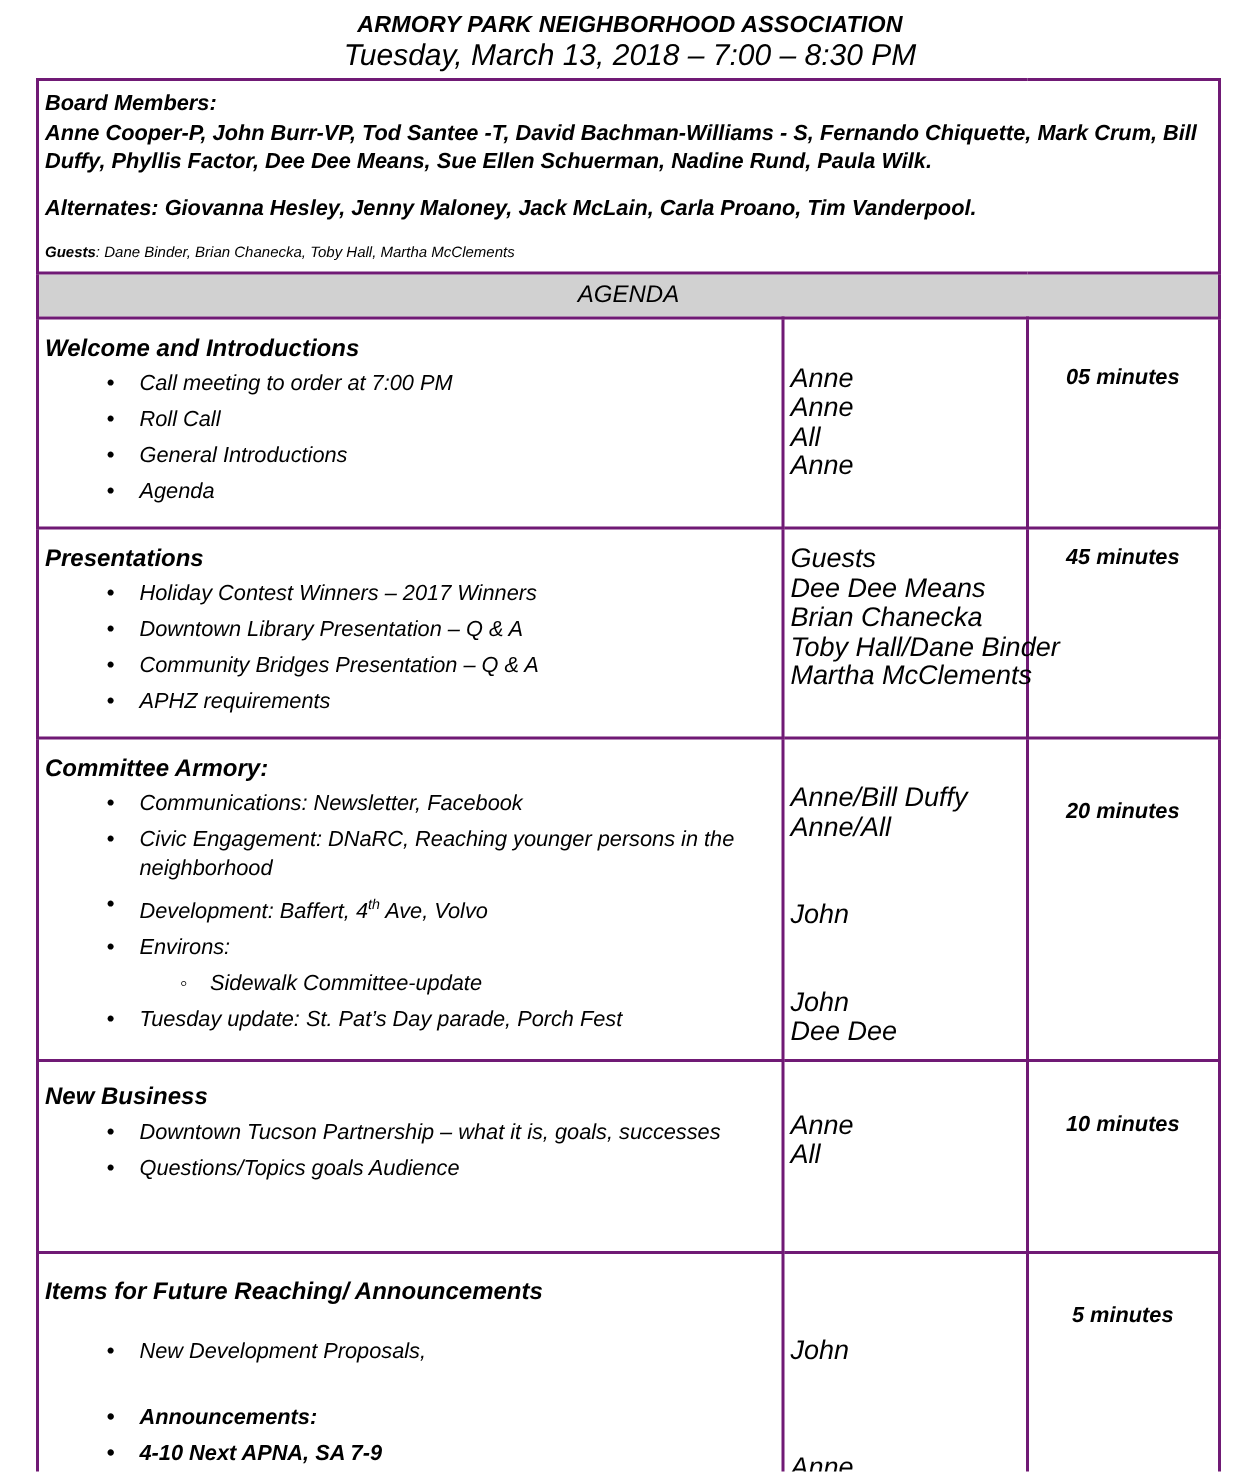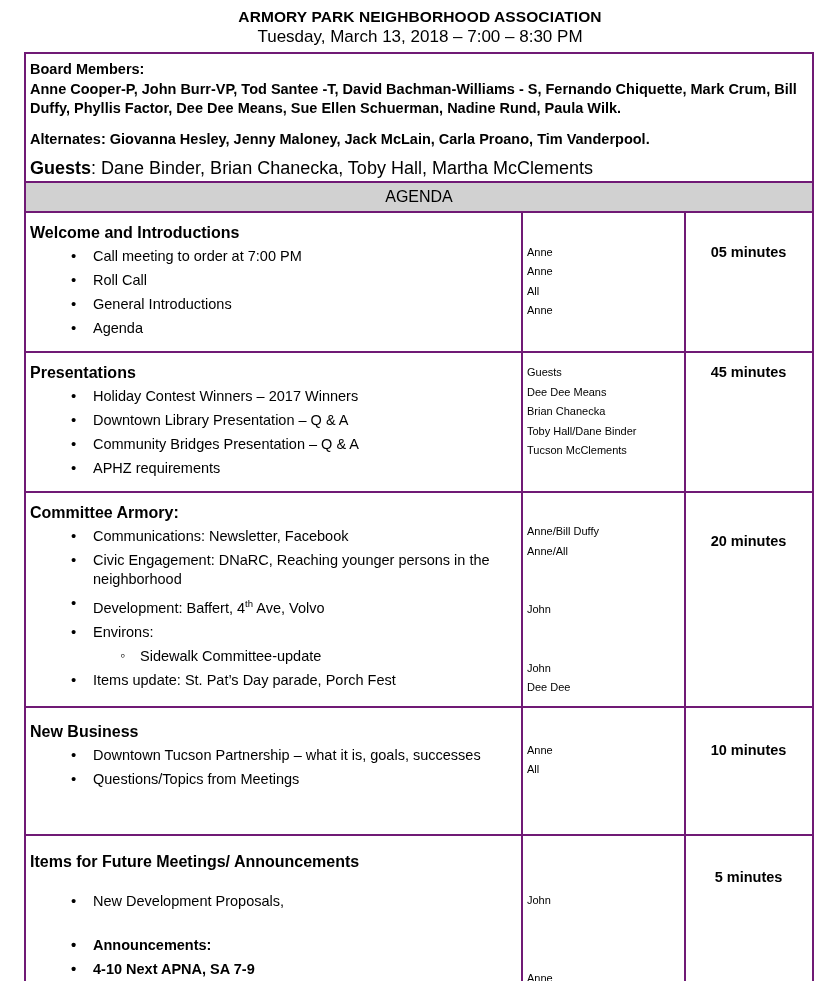--- a/index.html
+++ b/index.html
@@ -11,35 +11,36 @@
     width: 840px;
     height: 981px;
     font-family: "Liberation Sans", sans-serif;
     color: #000000;
     overflow: hidden;
   }
   .page {
     position: relative;
     width: 840px;
     height: 813px;
+    font-style: italic;
   }
 
   
   .doc-header {
     text-align: center;
     padding-top: 7px;
   }
   .doc-title {
     font-size: 15.5px;
     font-weight: bold;
     letter-spacing: .1px;
     line-height: 20px;
   }
   .doc-subtitle {
-    font-size: 17px;
+    font-size: 20px;
     font-weight: normal;
     line-height: 20px;
   }
 
   
   .agenda-table {
     width: 788px;
     margin-left: 24px;
     margin-top: 5px;
     border-collapse: collapse;
@@ -56,21 +57,21 @@
 
   
   .roster-cell { padding: 6px 4px 4px 4px; }
   .roster-line {
     font-size: 14.5px;
     font-weight: bold;
     line-height: 19.5px;
   }
   .roster-spacer { height: 11px; }
   .guests-line {
-    font-size: 18px;
+    font-size: 10px;
     line-height: 17px;
     font-weight: normal;
   }
   .guests-line .lbl { font-weight: bold; }
 
   
   .agenda-banner {
     background: #d1d1d1;
     text-align: center;
     font-size: 16px;
@@ -117,21 +118,21 @@
   }
   ul.bullets.sub > li::before {
     content: "\25E6";
     left: -20px;
     font-size: 14px;
   }
   li.bold, li.bold > .btxt { font-weight: bold; }
   .gap-line { height: 15px; }
 
   .person-line {
-    font-size: 11px;
+    font-size: 18px;
     line-height: 19.5px;
     white-space: nowrap;
   }
   .person-line.blank { visibility: hidden; }
   .time-line {
     font-size: 14.5px;
     font-weight: bold;
     line-height: 19px;
     text-align: center;
   }
@@ -214,21 +215,21 @@
               <li><span class="btxt">APHZ requirements</span></li>
             </ul>
           </div>
         </td>
         <td>
           <div class="person-cell">
             <div class="person-line">Guests</div>
             <div class="person-line">Dee Dee Means</div>
             <div class="person-line">Brian Chanecka</div>
             <div class="person-line">Toby Hall/Dane Binder</div>
-            <div class="person-line">Tucson McClements</div>
+            <div class="person-line">Martha McClements</div>
           </div>
         </td>
         <td>
           <div class="time-cell">
             <div class="time-line">45 minutes</div>
           </div>
         </td>
       </tr>
 
       <tr>
@@ -238,21 +239,21 @@
             <ul class="bullets">
               <li><span class="btxt">Communications:  Newsletter, Facebook</span></li>
               <li><span class="btxt">Civic Engagement: DNaRC, Reaching younger persons in the</span>
                 <span class="btxt">neighborhood</span></li>
               <li><span class="btxt">Development: Baffert, 4</span><sup class="ord">th</sup><span class="btxt"> Ave, Volvo</span></li>
               <li><span class="btxt">Environs:</span>
                 <ul class="bullets sub">
                   <li><span class="btxt">Sidewalk Committee-update</span></li>
                 </ul>
               </li>
-              <li><span class="btxt">Items update: St. Pat’s Day parade, Porch Fest</span></li>
+              <li><span class="btxt">Tuesday update: St. Pat’s Day parade, Porch Fest</span></li>
             </ul>
           </div>
         </td>
         <td>
           <div class="person-cell" style="padding-top:29px">
             <div class="person-line">Anne/Bill Duffy</div>
             <div class="person-line">Anne/All</div>
             <div class="person-line blank">&nbsp;</div>
             <div class="person-line blank">&nbsp;</div>
             <div class="person-line">John</div>
@@ -269,41 +270,41 @@
         </td>
       </tr>
 
 
       <tr>
         <td>
           <div class="topic-cell" style="padding-top:14px;padding-bottom:40px">
             <div class="sec-head">New Business</div>
             <ul class="bullets">
               <li style="margin-bottom:4px"><span class="btxt">Downtown Tucson Partnership – what it is, goals, successes</span></li>
-              <li><span class="btxt">Questions/Topics from Meetings</span></li>
+              <li><span class="btxt">Questions/Topics goals Audience</span></li>
             </ul>
           </div>
         </td>
         <td>
           <div class="person-cell" style="padding-top:33px">
             <div class="person-line">Anne</div>
             <div class="person-line">All</div>
           </div>
         </td>
         <td>
           <div class="time-cell" style="padding-top:33px">
             <div class="time-line">10 minutes</div>
           </div>
         </td>
       </tr>
 
       <tr>
         <td>
           <div class="topic-cell" style="padding-top:16px;padding-bottom:48px">
-            <div class="sec-head">Items for Future Meetings/ Announcements</div>
+            <div class="sec-head">Items for Future Reaching/ Announcements</div>
             <div class="gap-line"></div>
             <ul class="bullets">
               <li><span class="btxt">New Development Proposals,</span></li>
             </ul>
             <div class="gap-line"></div>
             <ul class="bullets">
               <li class="bold"><span class="btxt">Announcements:</span></li>
               <li class="bold"><span class="btxt">4-10 Next APNA, SA 7-9</span></li>
               <li class="bold"><span class="btxt">3-17 St. Patrick’s Parade Armory Park-closures</span></li>
 

